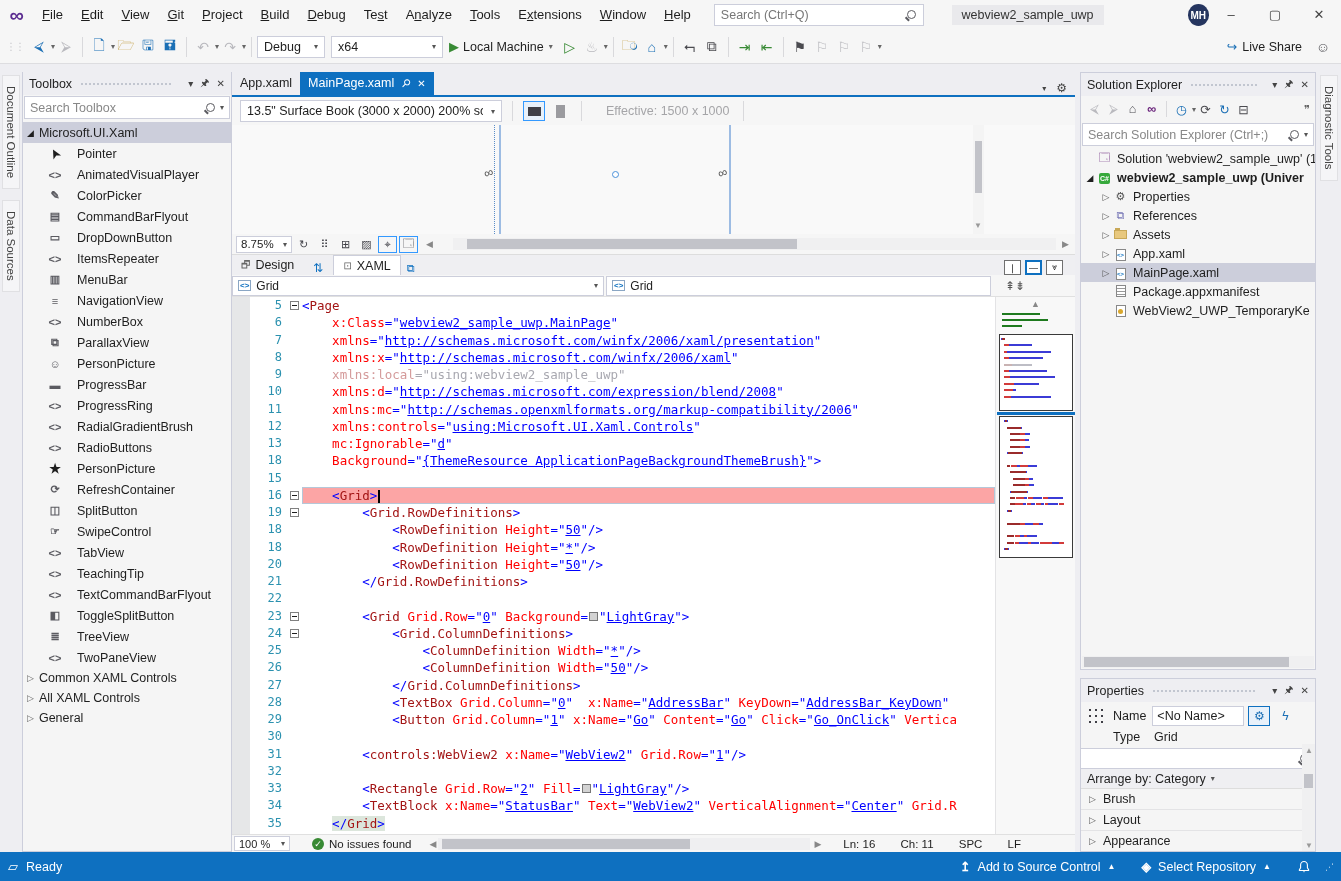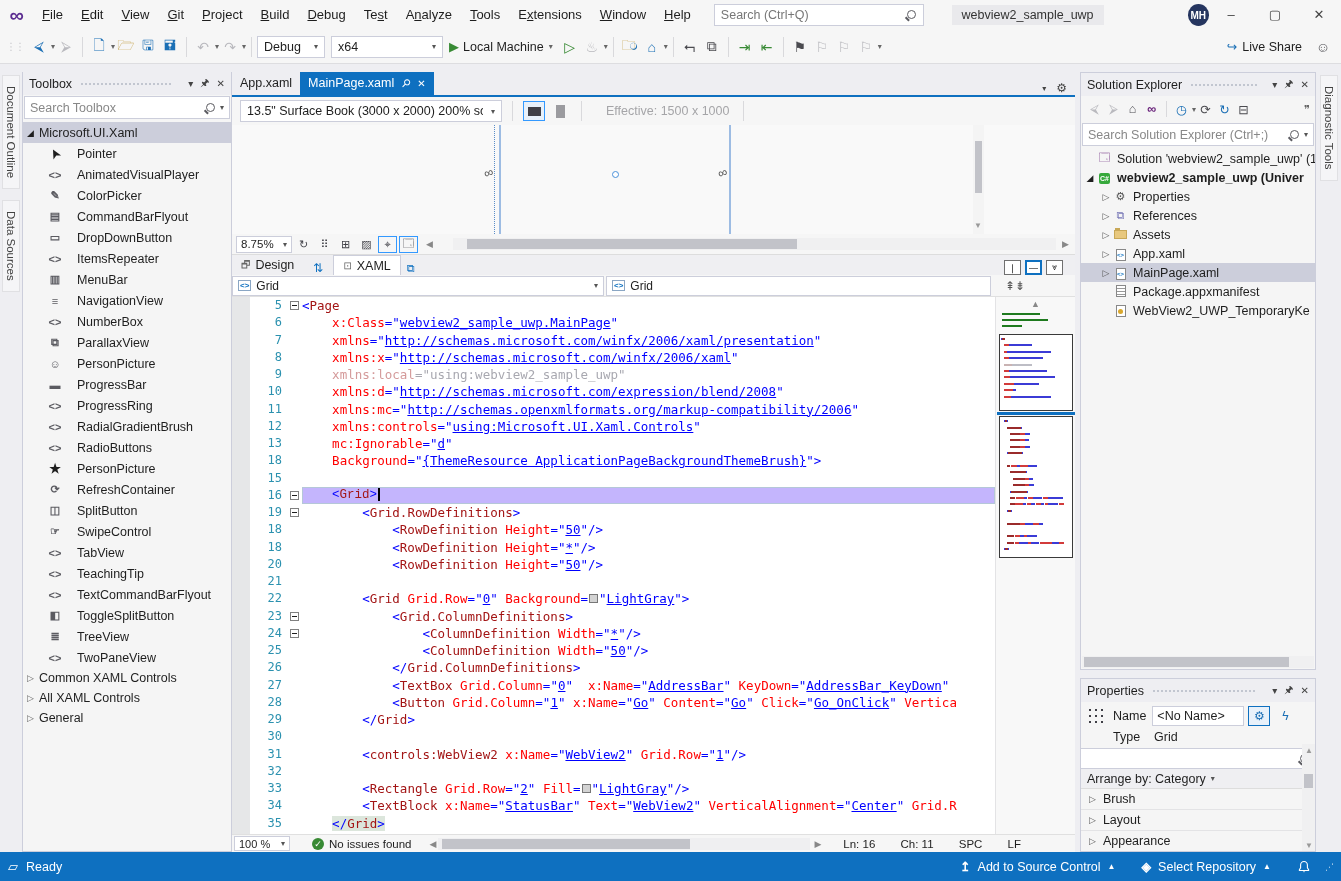--- a/index.html
+++ b/index.html
@@ -119,21 +119,21 @@
   .coderow { flex:1; display:flex; background:#FFF; min-height:0; position:relative; overflow:hidden; }
   .indmargin { width:18px; background:#E6E7E8; flex:0 0 auto; }
   .numcol { width:36px; flex:0 0 auto; font-family:"DejaVu Sans Mono", monospace; font-size:12px; color:#2B91AF; text-align:right; padding-right:4px; }
   .numcol div { height:17.25px; line-height:17.25px; }
   .foldcol { width:16px; flex:0 0 auto; position:relative; }
   .foldcol div { height:17.25px; display:flex; align-items:center; justify-content:center; }
   .foldbox { width:9px; height:9px; border:1px solid #808080; background:#FFF; position:relative; }
   .foldbox::after { content:""; position:absolute; left:1px; right:1px; top:3px; height:1px; background:#1E1E1E; }
   .codecol { flex:1; font-family:"DejaVu Sans Mono", monospace; font-size:12.5px; overflow:hidden; }
   .cl { height:17.25px; line-height:17.25px; white-space:pre; position:relative; }
-  .cl.cur { background:#c4b5fd; box-shadow:0 0 0 1px #B5C7D8 inset;font-family:Liberation Mono, monospace; }
+  .cl.cur { background:#fca5a5; box-shadow:0 0 0 1px #B5C7D8 inset; }
   .cl .t { color:#000; }
   .cl .d { color:#0000FF; }
   .cl .e { color:#A31515; }
   .cl .a { color:#FF0000; }
   .cl .v { color:#0000FF;text-decoration:underline; }
   .cl .u { color:#0000FF; text-decoration:underline; }
   .cl .ga { color:#D49A9A; }
   .cl .gv { color:#A8A8B0; }
   .cl.hl .d, .cl.hl .e { background:#DCE6DC; }
   .sw { display:inline-block; width:9px; height:9px; border:1px solid #777; background:#D3D3D3; vertical-align:middle; margin:0 1px 2px 1px; }
@@ -627,29 +627,29 @@
             <div class="cl"><span class="t">    </span><span class="a">xmlns:mc</span><span class="d">="</span><span class="u">http://schemas.openxmlformats.org/markup-compatibility/2006</span><span class="d">"</span></div>
             <div class="cl"><span class="t">    </span><span class="a">xmlns:controls</span><span class="d">="</span><span class="v">using:Microsoft.UI.Xaml.Controls</span><span class="d">"</span></div>
             <div class="cl"><span class="t">    </span><span class="a">mc:Ignorable</span><span class="d">="</span><span class="v">d</span><span class="d">"</span></div>
             <div class="cl"><span class="t">    </span><span class="a">Background</span><span class="d">="</span><span class="v">{ThemeResource ApplicationPageBackgroundThemeBrush}</span><span class="d">"&gt;</span></div>
             <div class="cl"></div>
             <div class="cl cur"><span class="t">    </span><span class="d">&lt;</span><span class="e">Grid</span><span class="d">&gt;</span><span class="caret"></span></div>
             <div class="cl"><span class="t">        </span><span class="d">&lt;</span><span class="e">Grid.RowDefinitions</span><span class="d">&gt;</span></div>
             <div class="cl"><span class="t">            </span><span class="d">&lt;</span><span class="e">RowDefinition</span><span class="t"> </span><span class="a">Height</span><span class="d">="</span><span class="v">50</span><span class="d">"/&gt;</span></div>
             <div class="cl"><span class="t">            </span><span class="d">&lt;</span><span class="e">RowDefinition</span><span class="t"> </span><span class="a">Height</span><span class="d">="</span><span class="v">*</span><span class="d">"/&gt;</span></div>
             <div class="cl"><span class="t">            </span><span class="d">&lt;</span><span class="e">RowDefinition</span><span class="t"> </span><span class="a">Height</span><span class="d">="</span><span class="v">50</span><span class="d">"/&gt;</span></div>
+            <div class="cl"><span class="t">        </span><span class="d">&lt;/</span><span class="e">Grid.RowDefinitions</span><span class="d">&gt;</span></div>
             <div class="cl"></div>
             <div class="cl"><span class="t">        </span><span class="d">&lt;</span><span class="e">Grid</span><span class="t"> </span><span class="a">Grid.Row</span><span class="d">="</span><span class="v">0</span><span class="d">"</span><span class="t"> </span><span class="a">Background</span><span class="d">=</span><span class="sw"></span><span class="d">"</span><span class="v">LightGray</span><span class="d">"&gt;</span></div>
             <div class="cl"><span class="t">            </span><span class="d">&lt;</span><span class="e">Grid.ColumnDefinitions</span><span class="d">&gt;</span></div>
             <div class="cl"><span class="t">                </span><span class="d">&lt;</span><span class="e">ColumnDefinition</span><span class="t"> </span><span class="a">Width</span><span class="d">="</span><span class="v">*</span><span class="d">"/&gt;</span></div>
             <div class="cl"><span class="t">                </span><span class="d">&lt;</span><span class="e">ColumnDefinition</span><span class="t"> </span><span class="a">Width</span><span class="d">="</span><span class="v">50</span><span class="d">"/&gt;</span></div>
             <div class="cl"><span class="t">            </span><span class="d">&lt;/</span><span class="e">Grid.ColumnDefinitions</span><span class="d">&gt;</span></div>
             <div class="cl"><span class="t">            </span><span class="d">&lt;</span><span class="e">TextBox</span><span class="t"> </span><span class="a">Grid.Column</span><span class="d">="</span><span class="v">0</span><span class="d">"</span><span class="t">  </span><span class="a">x:Name</span><span class="d">="</span><span class="v">AddressBar</span><span class="d">"</span><span class="t"> </span><span class="a">KeyDown</span><span class="d">="</span><span class="v">AddressBar_KeyDown</span><span class="d">"</span></div>
             <div class="cl"><span class="t">            </span><span class="d">&lt;</span><span class="e">Button</span><span class="t"> </span><span class="a">Grid.Column</span><span class="d">="</span><span class="v">1</span><span class="d">"</span><span class="t"> </span><span class="a">x:Name</span><span class="d">="</span><span class="v">Go</span><span class="d">"</span><span class="t"> </span><span class="a">Content</span><span class="d">="</span><span class="v">Go</span><span class="d">"</span><span class="t"> </span><span class="a">Click</span><span class="d">="</span><span class="v">Go_OnClick</span><span class="d">"</span><span class="t"> </span><span class="a">Vertica</span></div>
-            <div class="cl"><span class="t">        </span><span class="d">&lt;/</span><span class="e">Grid</span><span class="d">&gt;</span></div>
             <div class="cl"></div>
             <div class="cl"><span class="t">        </span><span class="d">&lt;</span><span class="e">controls:WebView2</span><span class="t"> </span><span class="a">x:Name</span><span class="d">="</span><span class="v">WebView2</span><span class="d">"</span><span class="t"> </span><span class="a">Grid.Row</span><span class="d">="</span><span class="v">1</span><span class="d">"/&gt;</span></div>
             <div class="cl"></div>
             <div class="cl"><span class="t">        </span><span class="d">&lt;</span><span class="e">Rectangle</span><span class="t"> </span><span class="a">Grid.Row</span><span class="d">="</span><span class="v">2</span><span class="d">"</span><span class="t"> </span><span class="a">Fill</span><span class="d">=</span><span class="sw"></span><span class="d">"</span><span class="v">LightGray</span><span class="d">"/&gt;</span></div>
             <div class="cl"><span class="t">        </span><span class="d">&lt;</span><span class="e">TextBlock</span><span class="t"> </span><span class="a">x:Name</span><span class="d">="</span><span class="v">StatusBar</span><span class="d">"</span><span class="t"> </span><span class="a">Text</span><span class="d">="</span><span class="v">WebView2</span><span class="d">"</span><span class="t"> </span><span class="a">VerticalAlignment</span><span class="d">="</span><span class="v">Center</span><span class="d">"</span><span class="t"> </span><span class="a">Grid.R</span></div>
             <div class="cl hl"><span class="t">    </span><span class="d">&lt;/</span><span class="e">Grid</span><span class="d">&gt;</span></div>
           </div>
         <div class="minimap" id="minimap">
             <div class="uparr">▲</div>
             <div class="mm-head">

